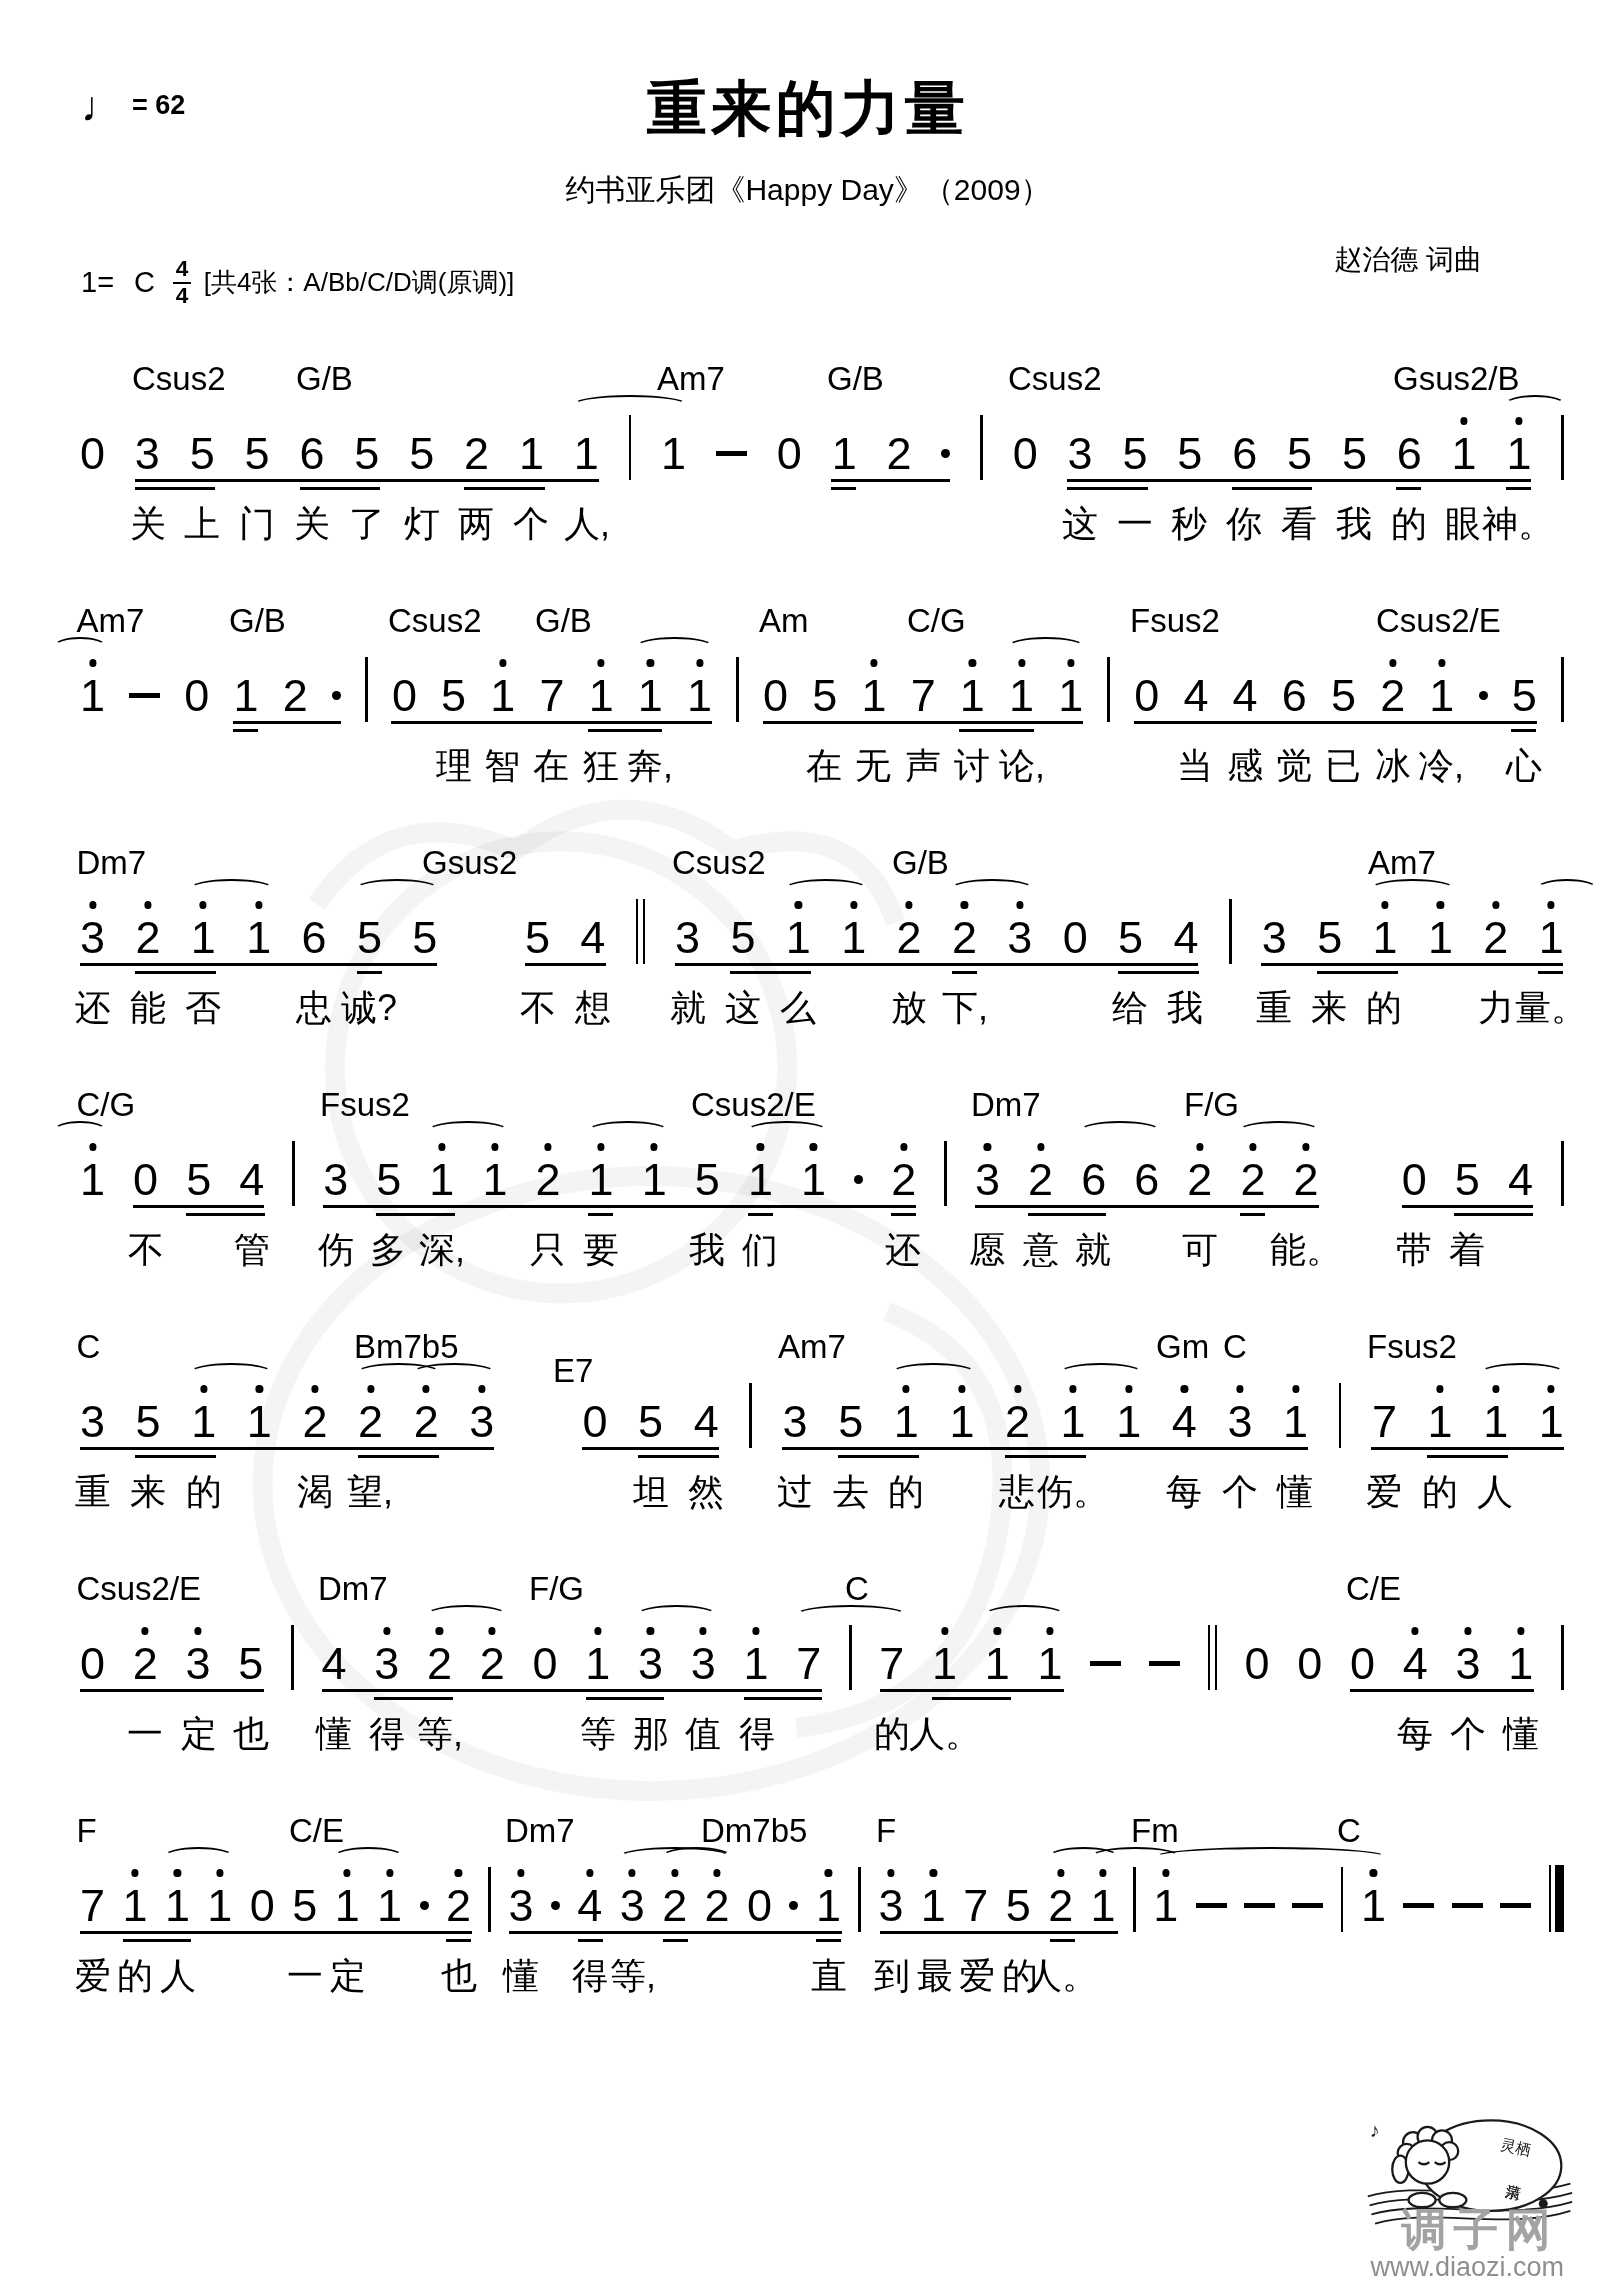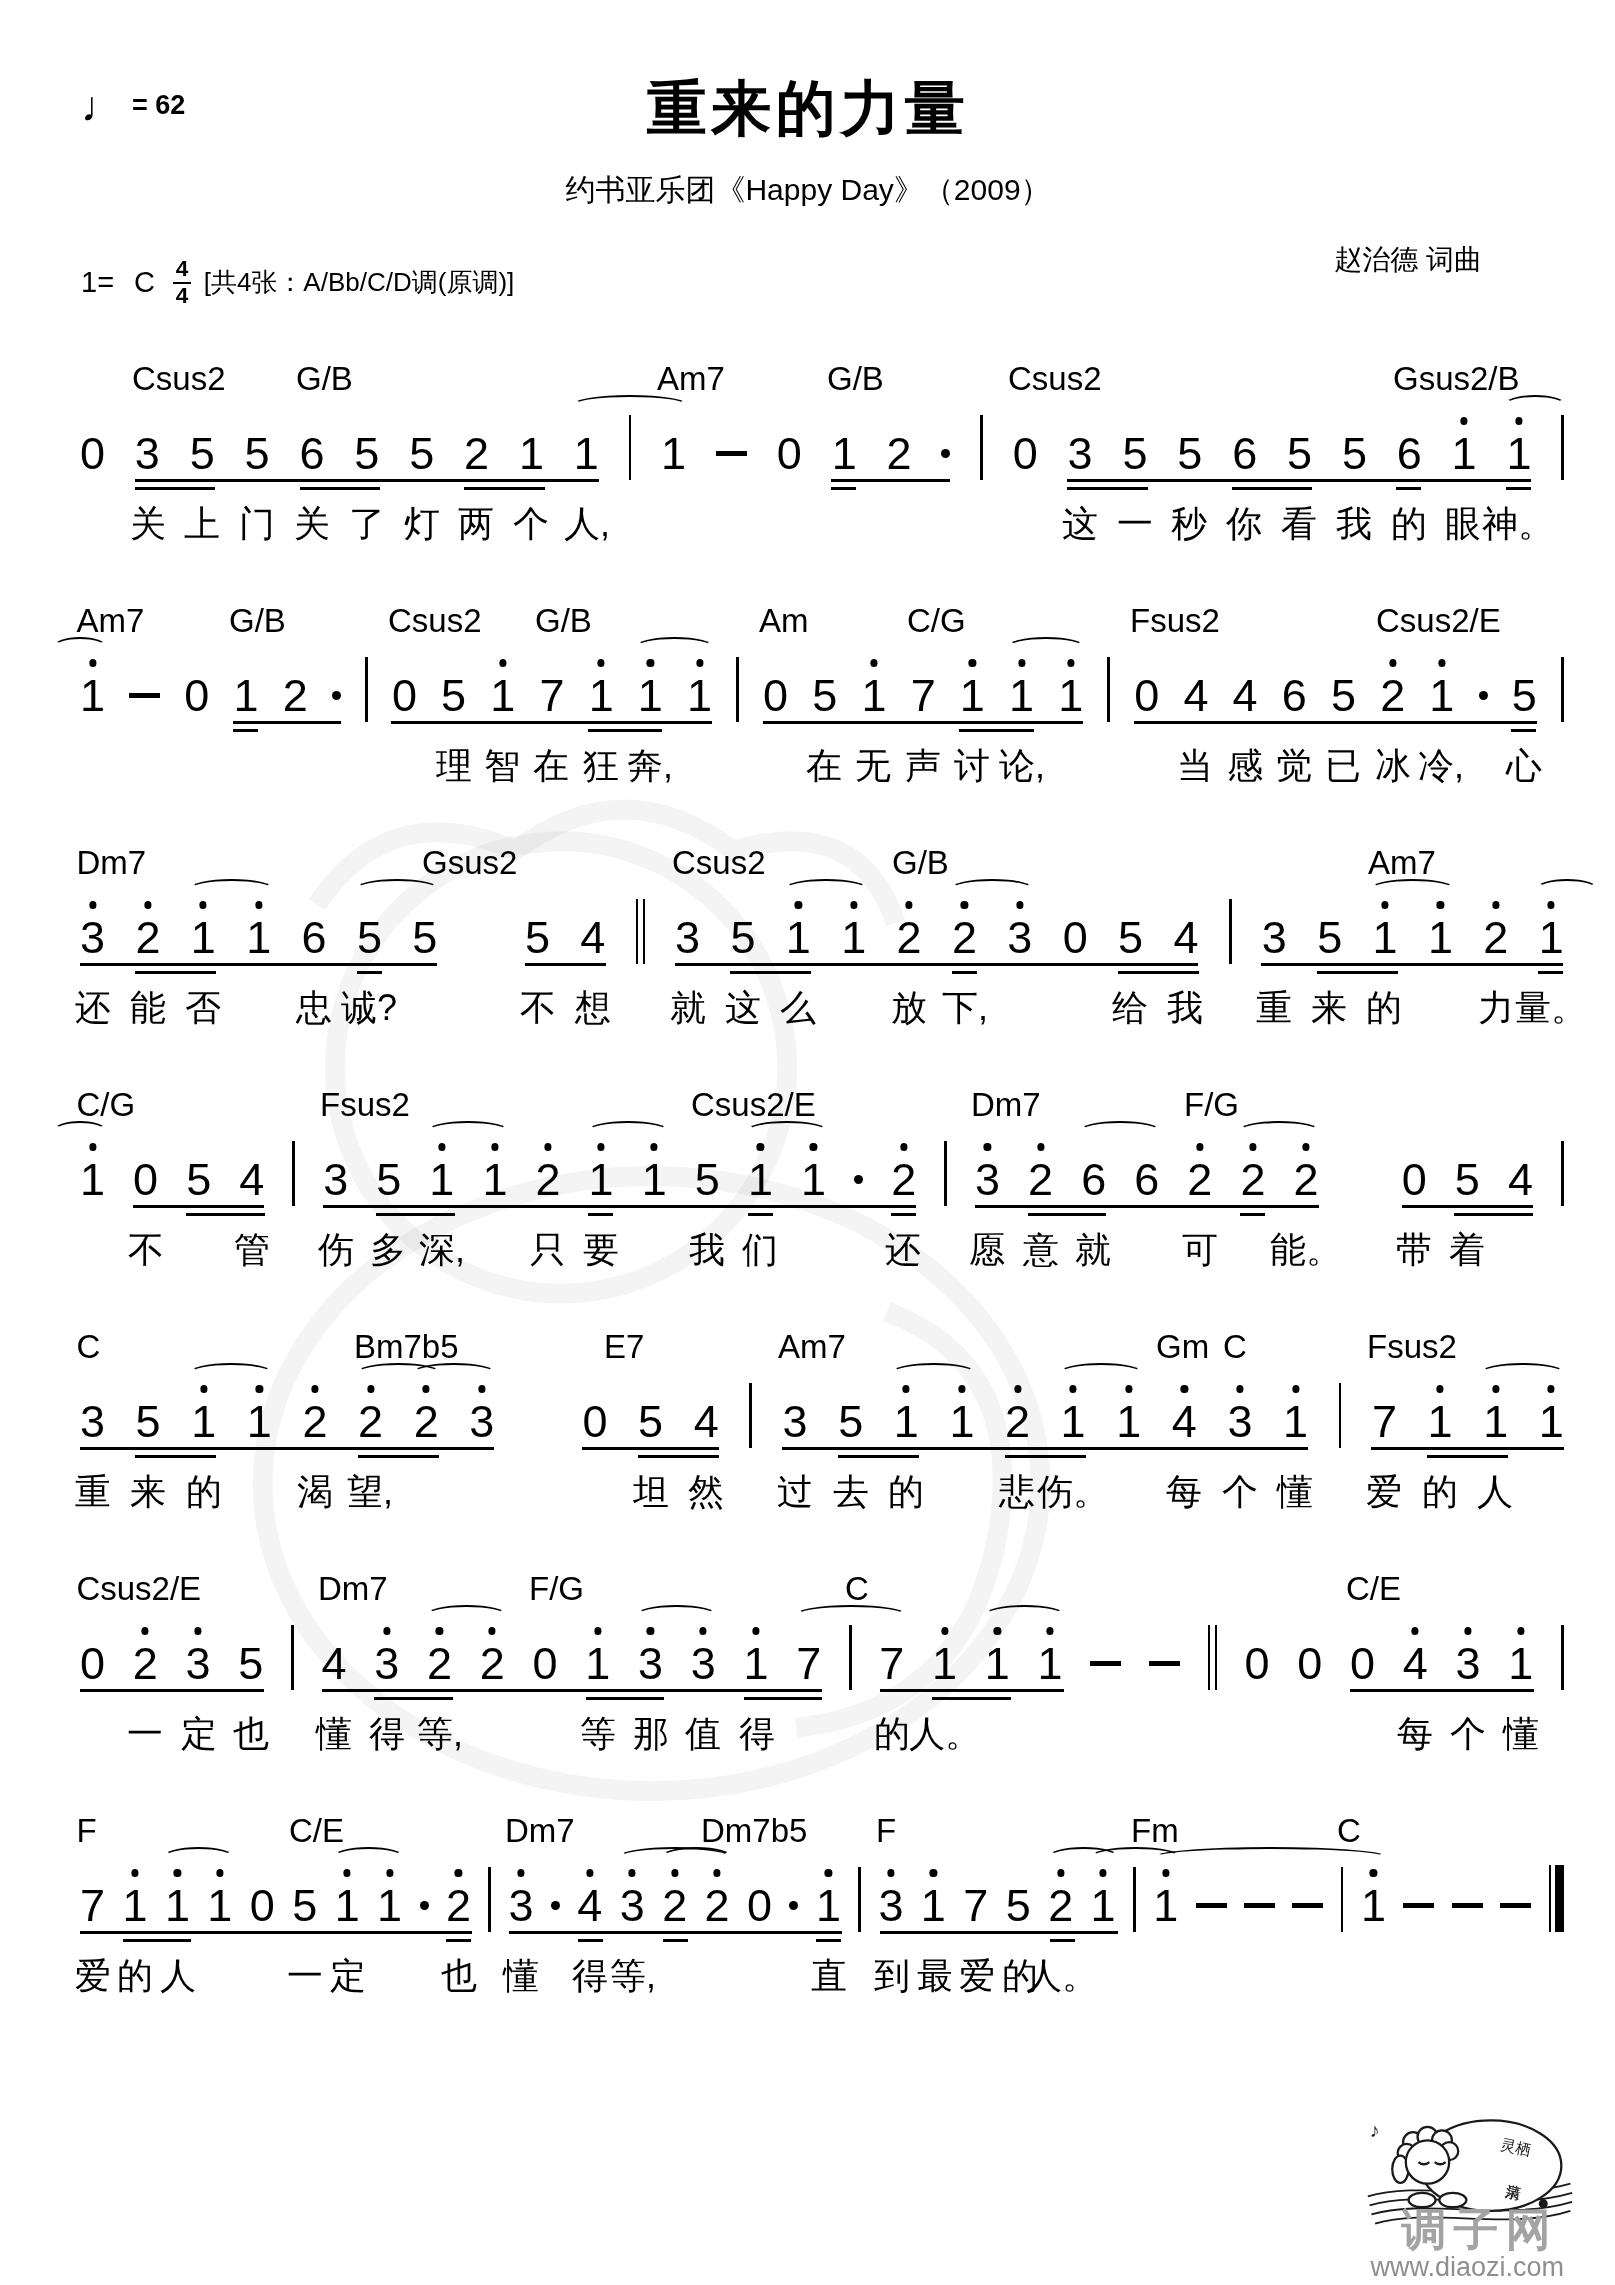--- a/index.html
+++ b/index.html
@@ -622,21 +622,21 @@
           <div class="lyr" style="left: 1120px;">可</div>
           <div class="lyr" style="left: 1226px;">能。</div>
           <div class="lyr" style="left: 1334px;">带</div>
           <div class="lyr" style="left: 1387px;">着</div>
         </div>
       </div>
       <div class="system">
         <div class="chordrow">
           <div class="chord" style="left: -3.6px;">C</div>
           <div class="chord" style="left: 274px;">Bm7b5</div>
-          <div class="chord" style="left: 524px;">E7</div>
+          <div class="chord" style="left: 473px; margin-top: 24px;">E7</div>
           <div class="chord" style="left: 698px;">Am7</div>
           <div class="chord" style="left: 1076px;">Gm</div>
           <div class="chord" style="left: 1143px;">C</div>
           <div class="chord" style="left: 1287px;">Fsus2</div>
         </div>
         <div class="noterow">
           <span class="tok">
             <span class="glyph">3</span>
           </span>
           <span class="tok">

